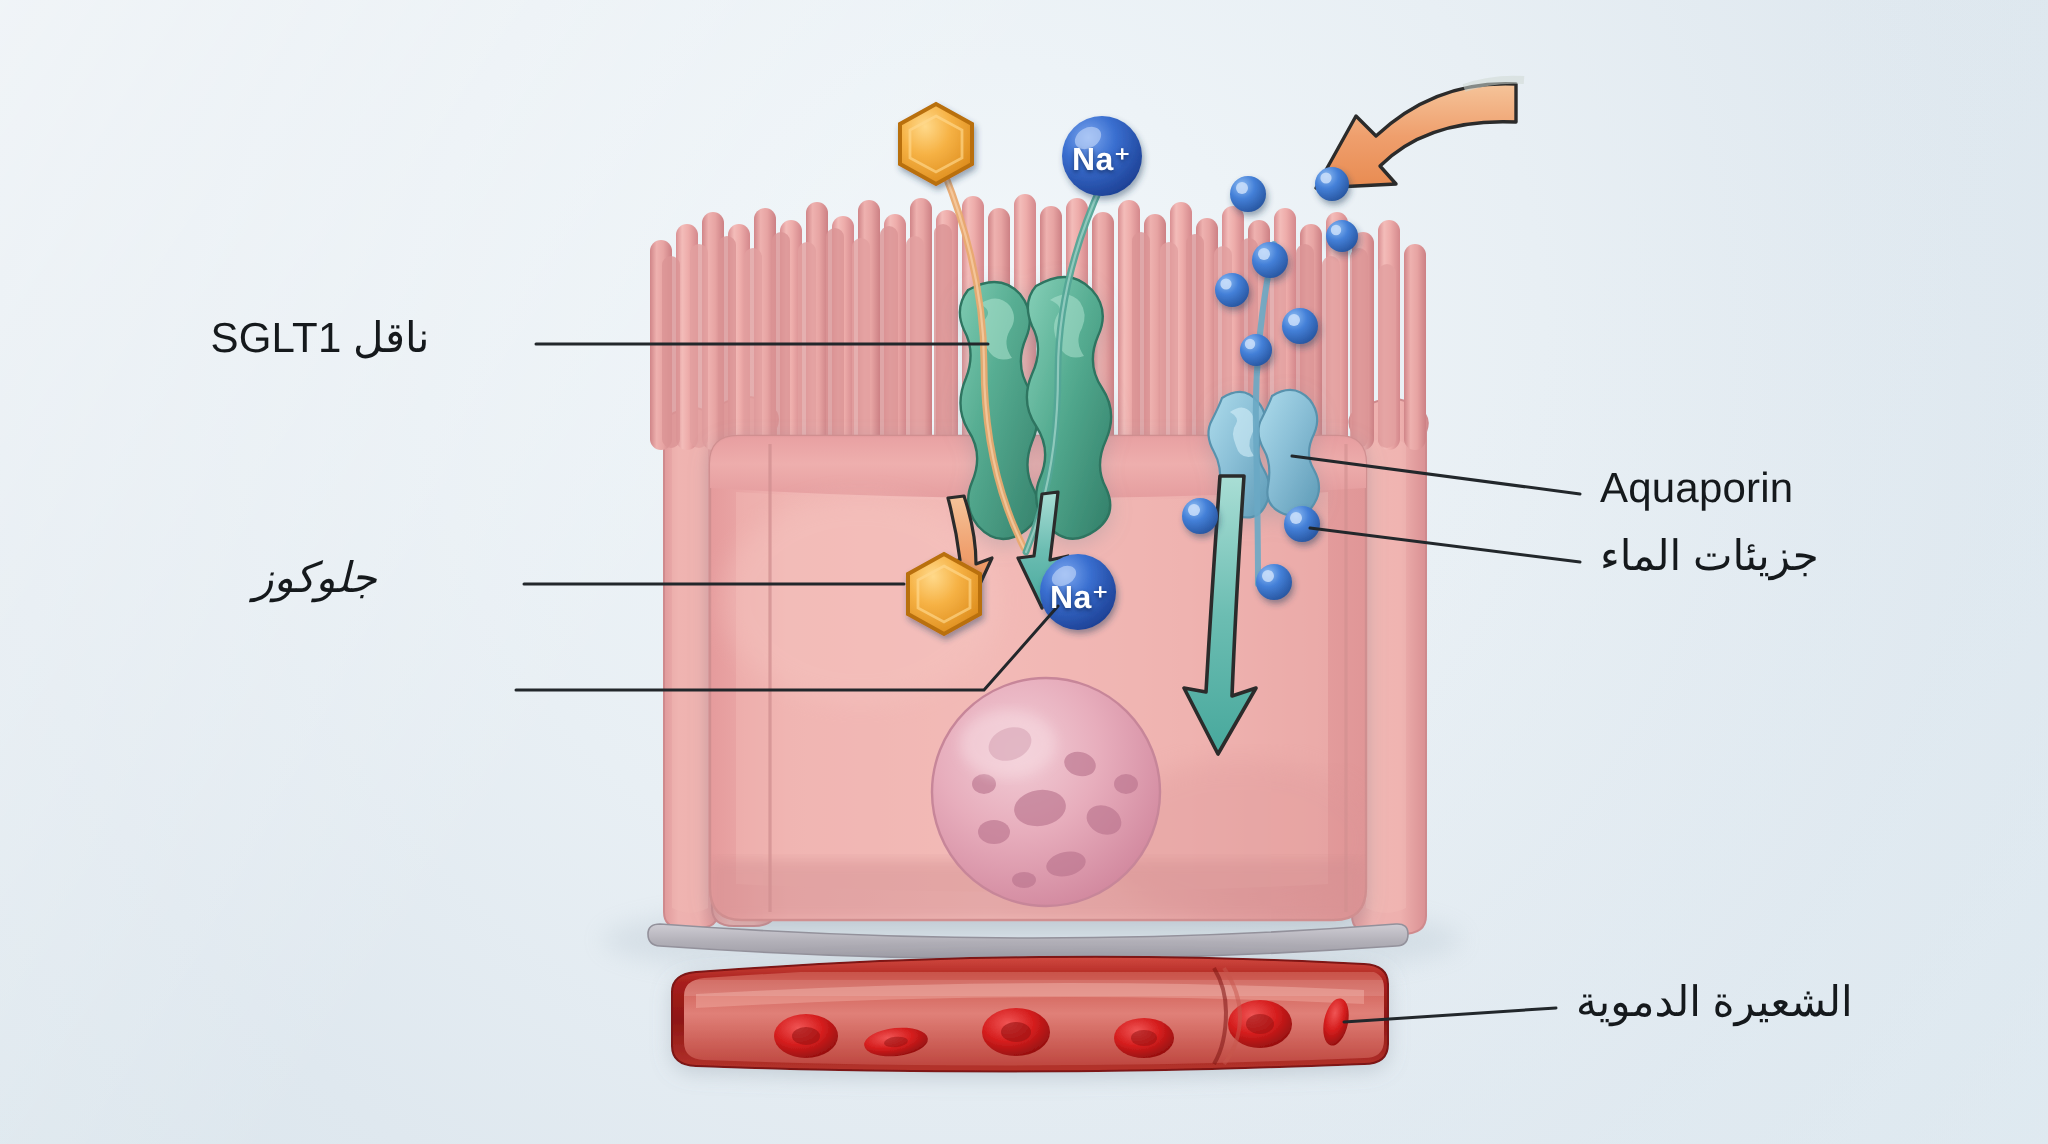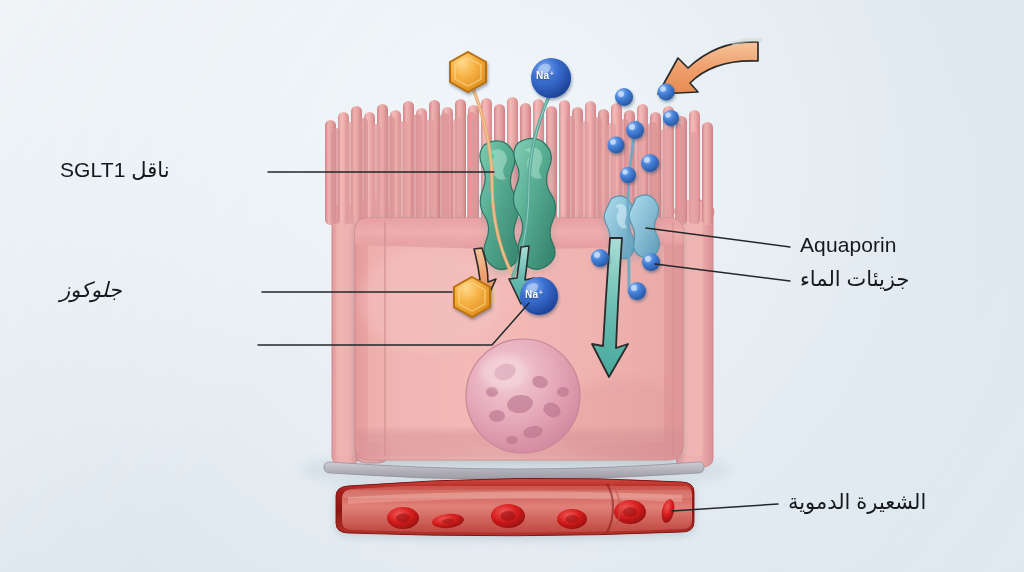--- a/index.html
+++ b/index.html
@@ -17,24 +17,24 @@
   #bgsheen{position:absolute;inset:0;
     background:linear-gradient(125deg,rgba(255,255,255,.55) 0%,rgba(255,255,255,0) 38%,rgba(255,255,255,0) 62%,rgba(226,236,243,.6) 100%);
   }
   svg.layer{position:absolute;left:0;top:0;width:1024px;height:572px;}
   .lbl{
     position:absolute;color:#15191c;font-size:21px;line-height:1.15;
     white-space:nowrap;letter-spacing:.1px;
   }
   .lbl-rtl{direction:rtl;unicode-bidi:isolate;}
   .lbl-ltr{direction:ltr;}
-  .lbl-r{text-align:left;}
+  .lbl-r{text-align:center;}
   .lbl-l{text-align:center;}
   .ionlabel{
-    position:absolute;color:#ffffff;font-size:10px;font-weight:bold;
+    position:absolute;color:#ffffff;font-size:16px;font-weight:bold;
     text-shadow:0 1px 2px rgba(10,30,70,.65);
     letter-spacing:.2px;pointer-events:none;
   }
 </style>
 </head>
 <body>
 
 <div id="stage">
 
   <div id="bg"></div>

